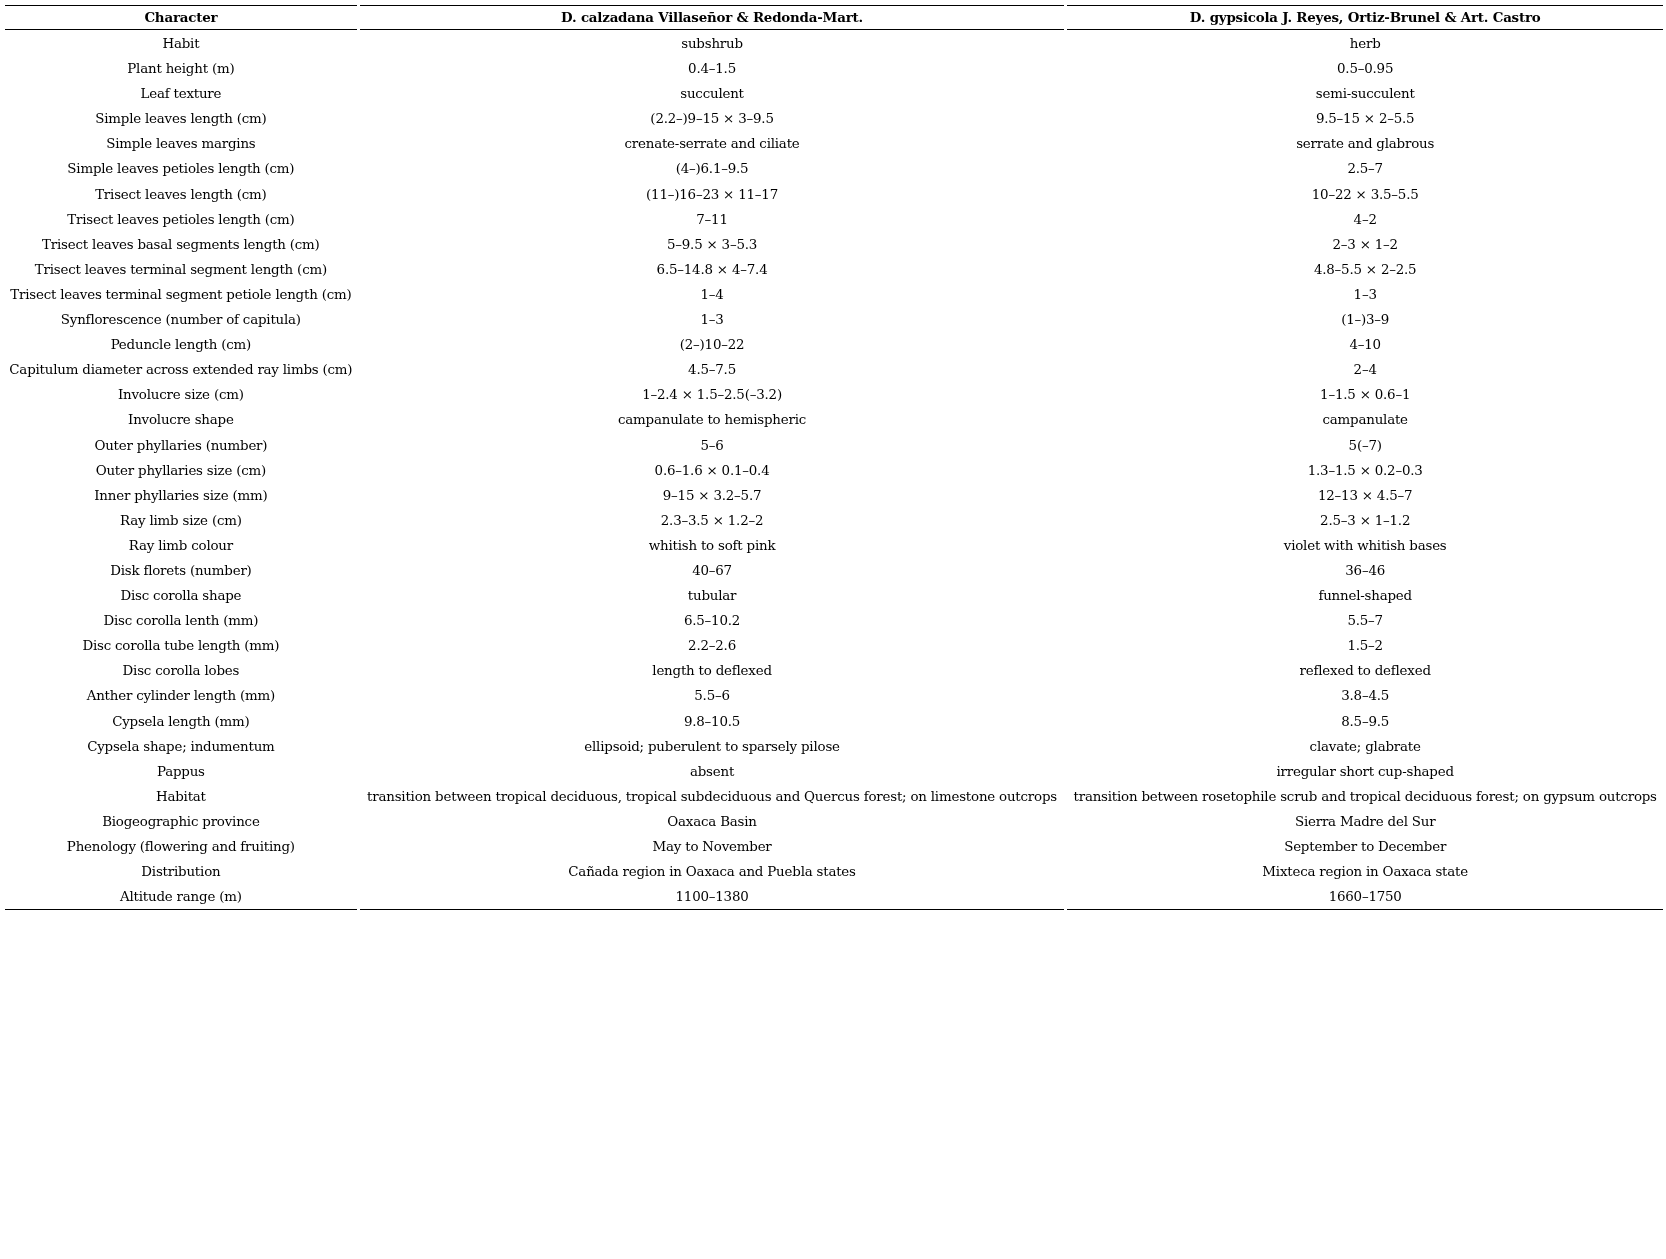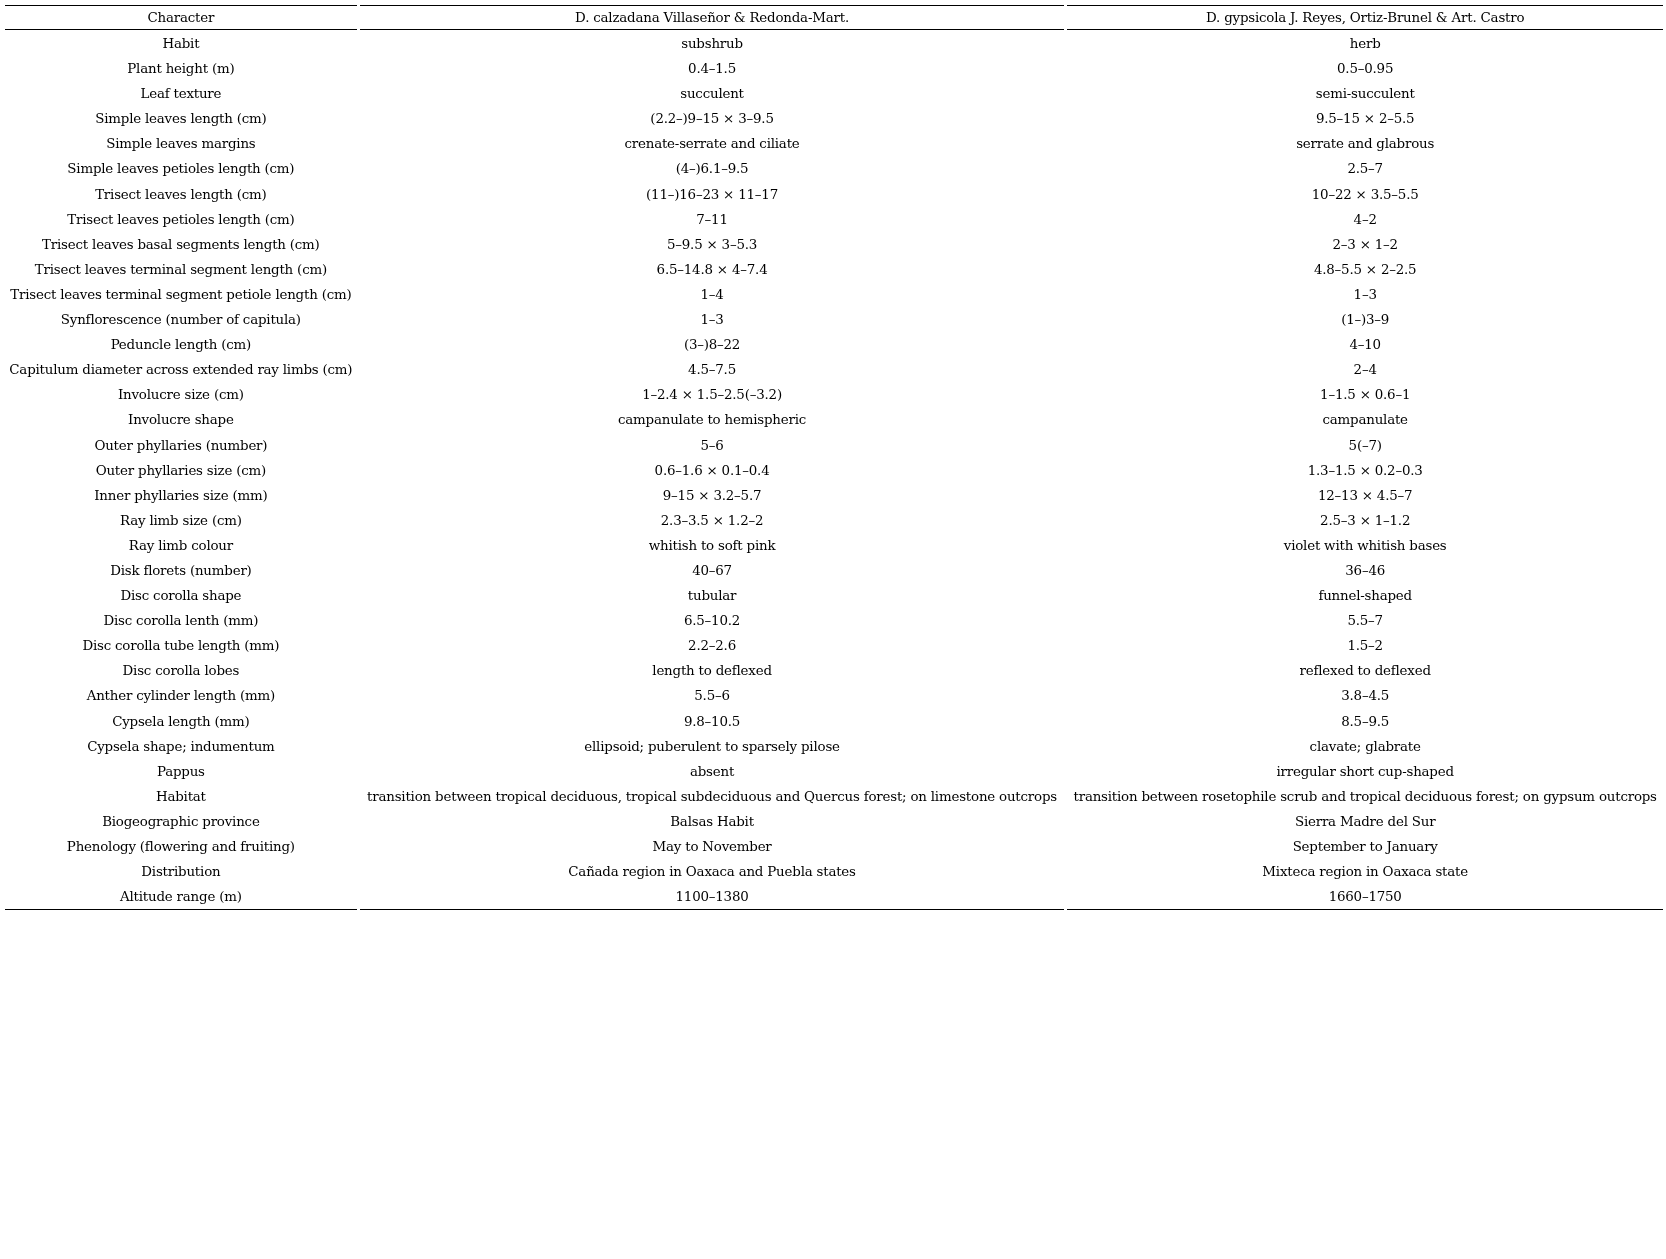--- a/index.html
+++ b/index.html
@@ -27,21 +27,21 @@
     table.comp col.c1 { width: 705px; }
     table.comp col.c2 { width: 596px; }
     table.comp th, table.comp td {
       text-align: center;
       white-space: nowrap;
       padding: 0;
       font-size: 13.4px;
       letter-spacing: -0.2px;
     }
     table.comp th {
-      font-weight: normal;
+      font-weight: bold;
       height: 23px;
       line-height: 23px;
       border-top: 1.5px solid #000;
       border-bottom: 1.5px solid #000;
     }
     table.comp td {
       height: 25.1px;
       line-height: 25.1px;
       font-weight: normal;
     }
@@ -128,21 +128,21 @@
         <td>1–4</td>
         <td>1–3</td>
       </tr>
     <tr>
         <td>Synflorescence (number of capitula)</td>
         <td>1–3</td>
         <td>(1–)3–9</td>
       </tr>
     <tr>
         <td>Peduncle length (cm)</td>
-        <td>(3–)8–22</td>
+        <td>(2–)10–22</td>
         <td>4–10</td>
       </tr>
     <tr>
         <td>Capitulum diameter across extended ray limbs (cm)</td>
         <td>4.5–7.5</td>
         <td>2–4</td>
       </tr>
     <tr>
         <td>Involucre size (cm)</td>
         <td>1–2.4 × 1.5–2.5(–3.2)</td>
@@ -223,27 +223,27 @@
         <td>absent</td>
         <td>irregular short cup-shaped</td>
       </tr>
     <tr>
         <td>Habitat</td>
         <td class="habitat-cell">transition between tropical deciduous, tropical subdeciduous and Quercus forest; on limestone outcrops</td>
         <td class="habitat-cell">transition between rosetophile scrub and tropical deciduous forest; on gypsum outcrops</td>
       </tr>
     <tr>
         <td>Biogeographic province</td>
-        <td>Balsas Habit</td>
+        <td>Oaxaca Basin</td>
         <td>Sierra Madre del Sur</td>
       </tr>
     <tr>
         <td>Phenology (flowering and fruiting)</td>
         <td>May to November</td>
-        <td>September to January</td>
+        <td>September to December</td>
       </tr>
     <tr>
         <td>Distribution</td>
         <td>Cañada region in Oaxaca and Puebla states</td>
         <td>Mixteca region in Oaxaca state</td>
       </tr>
     <tr>
         <td>Altitude range (m)</td>
         <td>1100–1380</td>
         <td>1660–1750</td>

